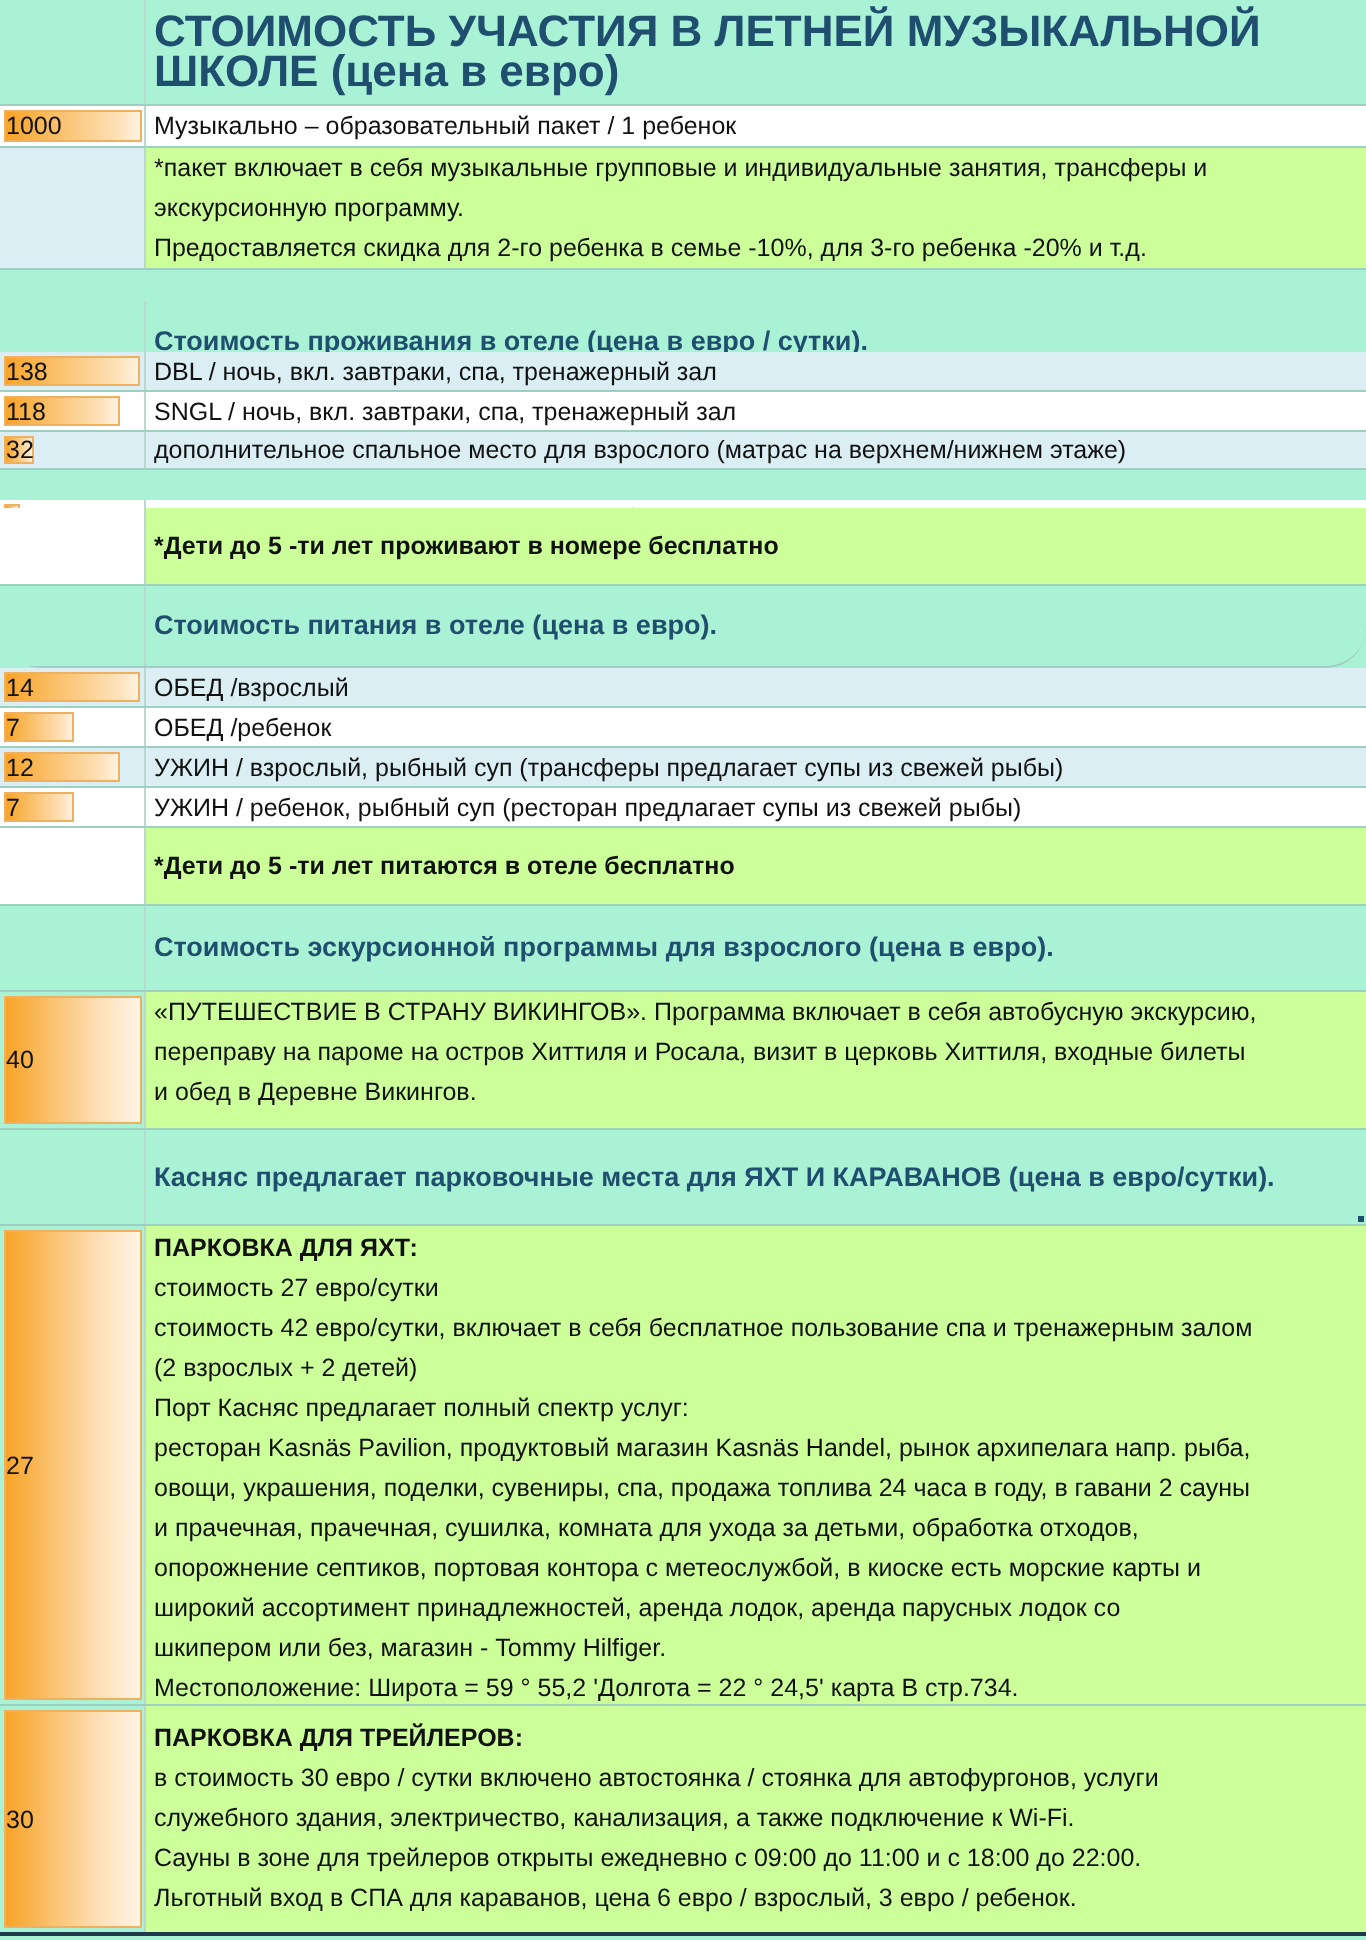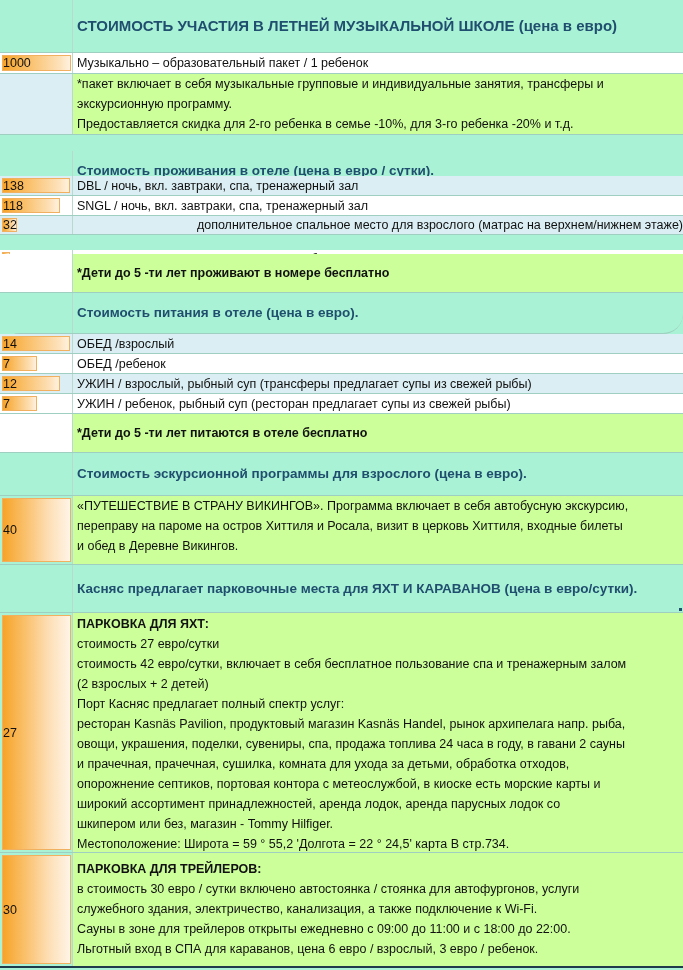--- a/index.html
+++ b/index.html
@@ -24,21 +24,21 @@
       line-height: 20px;
     }
     .mint { background: #aaf2d6; }
     .blue { background: #daeef3; }
     .white { background: #ffffff; }
     .green { background: #ccff99; }
     .hdr {
       color: #1f4e6e; font-weight: bold; font-size: 13.5px;
       display: flex; align-items: center;
     }
-    .title { font-size: 15px; }
+    .title { font-size: 22px; }
     .bar {
       position: absolute; left: 2px; top: 2px; bottom: 2px;
       background: linear-gradient(to right, #f7a428, #fde2bb 85%, #fff2e0);
       border: 1px solid #f0b060; box-sizing: border-box;
     }
     .bar.tall { background: linear-gradient(to right, #f7a428, #fde0b8 70%, #fff4e6); }
     .vnum {
       position: absolute; left: 3px; top: 50%; transform: translateY(-50%);
       font-size: 12.5px; color: #111;
     }
@@ -91,21 +91,21 @@
       <div class="bar" style="width:58px;"></div>
       <span class="vnum">118</span>
     </div>
     <div class="tcell">SNGL / ночь, вкл. завтраки, спа, тренажерный зал</div>
   </div>
   <div class="row blue" style="top:216px;height:19px;">
     <div class="vcell blue">
       <div class="bar" style="width:15px;"></div>
       <span class="vnum">32</span>
     </div>
-    <div class="tcell" style="line-height:19px;text-align:right;">дополнительное спальное место для взрослого (матрас на верхнем/нижнем этаже)</div>
+    <div class="tcell" style="line-height:19px;">дополнительное спальное место для взрослого (матрас на верхнем/нижнем этаже)</div>
   </div>
   <div class="row white" style="top:250px;height:19px;">
     <div class="vcell white">
       <div class="bar" style="width:8px;"></div>
       <span class="vnum">16</span>
     </div>
     <div class="tcell" style="line-height:19px;">дополнительное спальное место для ребенка (матрас на верхнем/нижнем этаже)</div>
   </div>
   <div class="row" style="top:254px;height:39px;">
     <div class="vcell white"></div>

